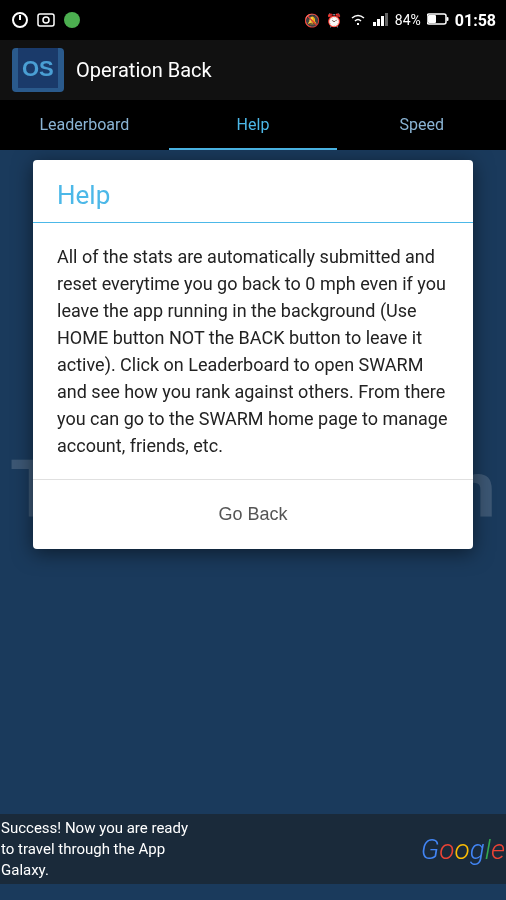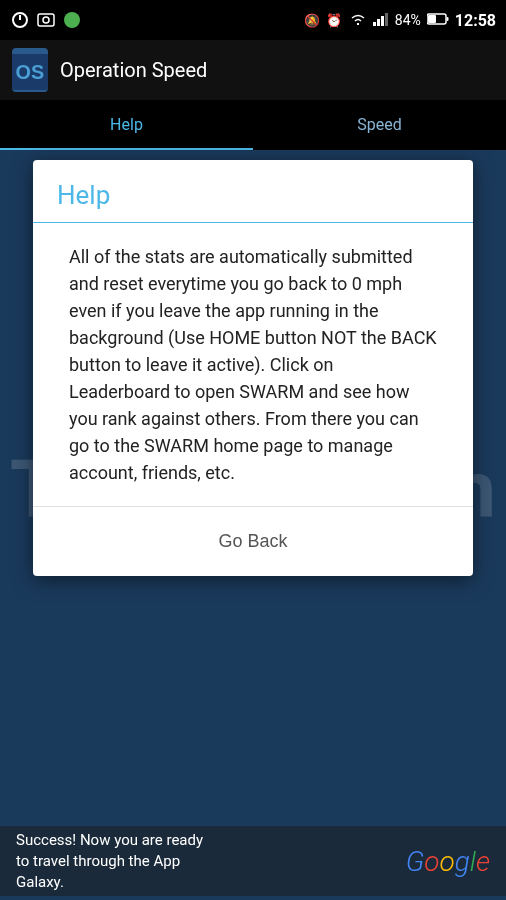--- a/index.html
+++ b/index.html
@@ -57,26 +57,26 @@
       width: 100%;
       height: 60px;
       background: #111;
       display: flex;
       align-items: center;
       padding: 0 12px;
       gap: 12px;
     }
 
     .app-icon {
-      width: 36px;
+      width: 52px;
       height: 44px;
       background: #2a5a8c;
       border-radius: 4px;
       display: flex;
-      align-items: flex-end;
+      align-items: flex-start;
       justify-content: center;
       overflow: hidden;
     }
 
     .app-icon svg {
       width: 40px;
       height: 40px;
     }
 
     .app-title {
@@ -154,21 +154,21 @@
       border-bottom: 1px solid #4cb8e8;
     }
 
     .dialog-title {
       color: #4cb8e8;
       font-size: 26px;
       font-weight: 400;
     }
 
     .dialog-body {
-      padding: 20px 36px;
+      padding: 20px 24px;
     }
 
     .dialog-text {
       color: #222;
       font-size: 18px;
       line-height: 1.5;
     }
 
     .dialog-divider {
       height: 1px;
@@ -191,23 +191,23 @@
     }
 
     
     .ad-banner {
       width: 100%;
       height: 70px;
       background: #1a2a3a;
       display: flex;
       align-items: center;
       justify-content: space-between;
-      padding: 0 16px;
+      padding: 0 1px;
       position: absolute;
-      bottom: 4px;
+      bottom: 16px;
       left: 0;
     }
 
     .ad-text {
       color: #fff;
       font-size: 15px;
       line-height: 1.4;
       max-width: 200px;
     }
 
@@ -273,35 +273,36 @@
     </span>
     <span>84%</span>
 
     <span>
       <svg width="22" height="12" viewBox="0 0 22 12" fill="none">
         <rect x="0" y="1" width="19" height="10" rx="2" stroke="white" stroke-width="1.5"></rect>
         <rect x="19.5" y="4" width="2" height="4" fill="white" rx="1"></rect>
         <rect x="1" y="2" width="8" height="8" rx="1" fill="white"></rect>
       </svg>
     </span>
-    <span class="time">12:58</span>
+    <span class="time">01:58</span>
   </div>
 </div>
 
 <div class="app-header">
   <div class="app-icon">
     <svg viewBox="0 0 40 40" xmlns="http://www.w3.org/2000/svg">
       <rect width="40" height="40" fill="#1a3a6a"></rect>
       <text x="4" y="28" font-size="22" fill="#4a9fd4" font-family="Arial" font-weight="bold">OS</text>
     </svg>
   </div>
-  <span class="app-title">Operation Speed</span>
+  <span class="app-title">Operation Back</span>
 </div>
 
 <div class="nav-tabs">
+  <div class="nav-tab">Leaderboard</div>
   <div class="nav-tab active">Help</div>
   <div class="nav-tab">Speed</div>
 </div>
 
 <div class="bg-content">
   <span class="bg-letter">T</span>
   <span class="bg-letter">m</span>
 
   <div class="dialog-overlay">
     <div class="dialog">

